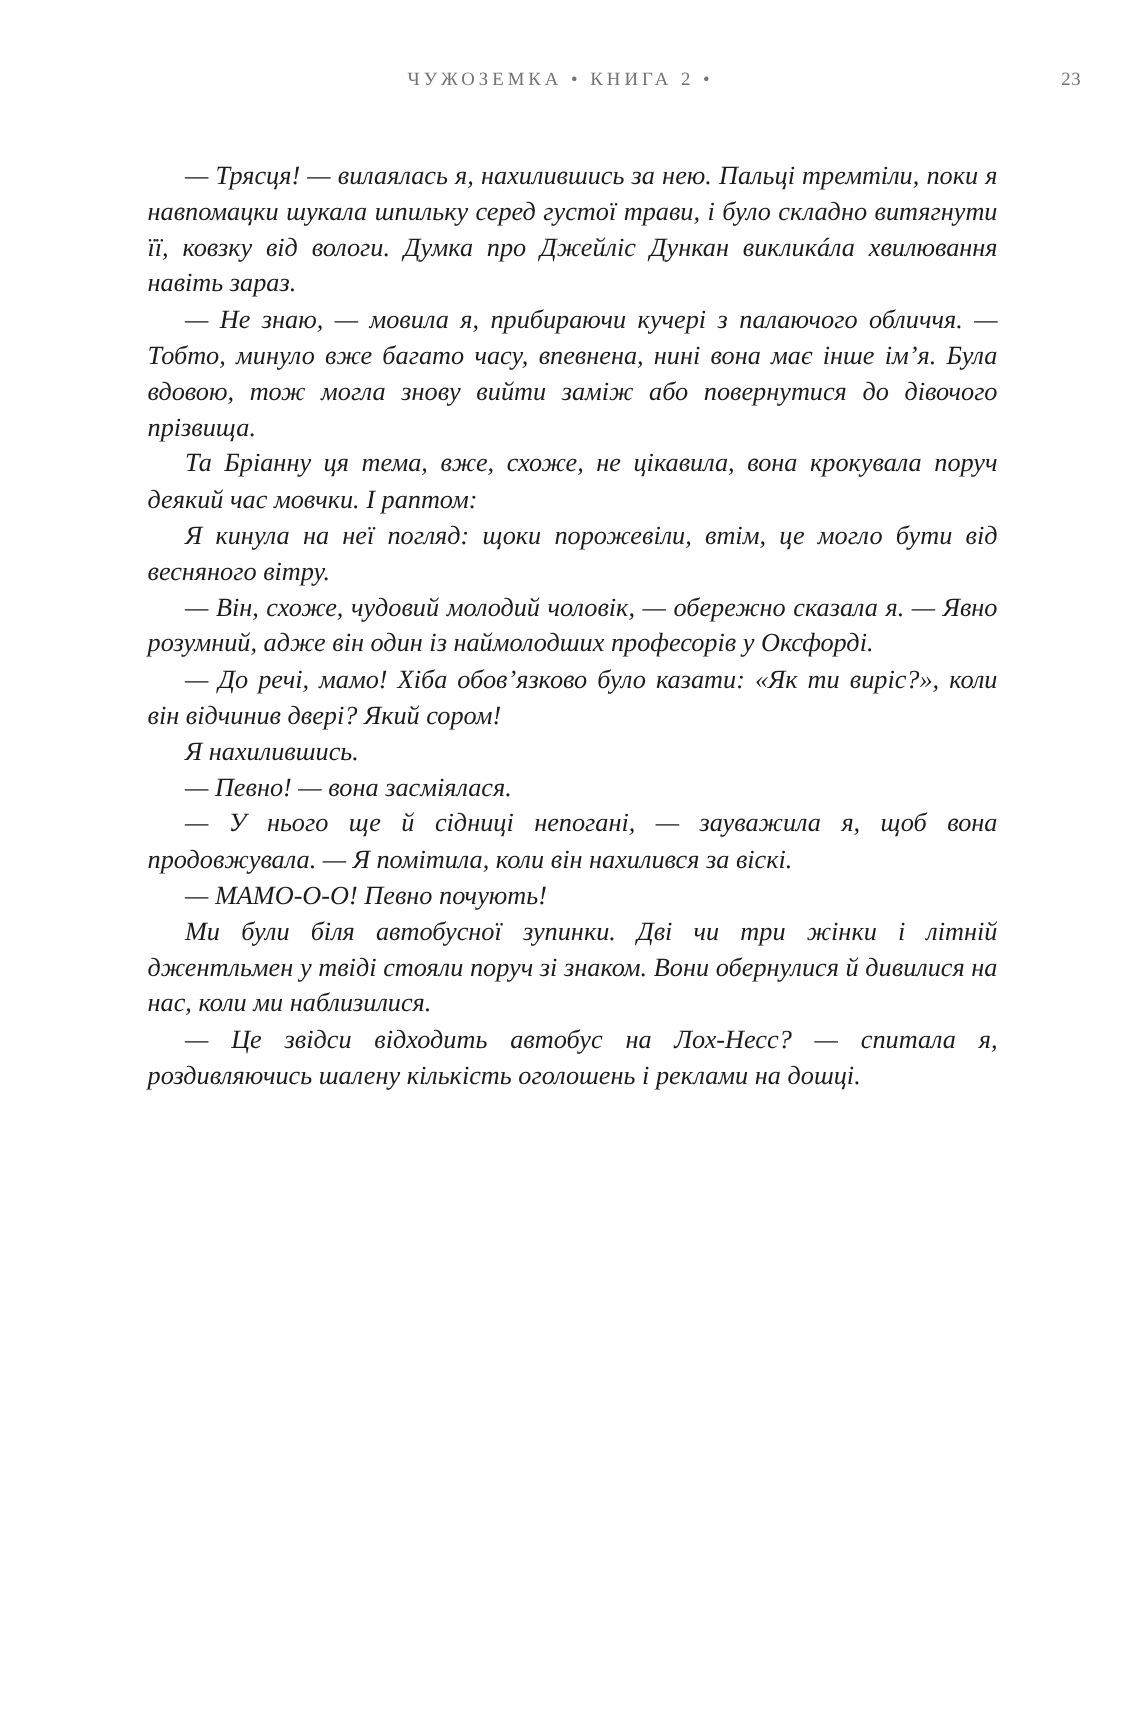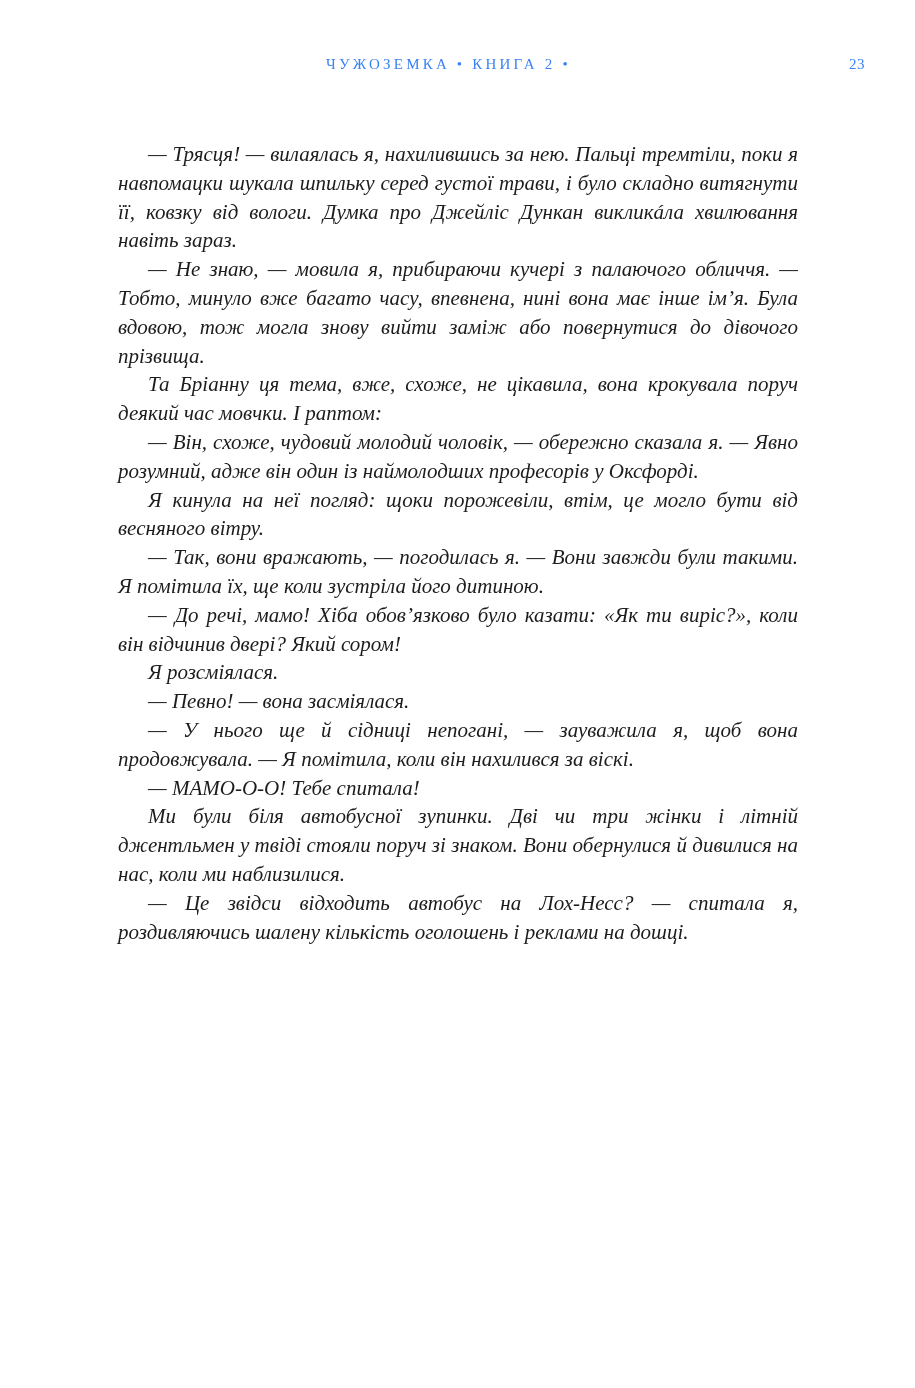--- a/index.html
+++ b/index.html
@@ -15,39 +15,39 @@
       color: #1a1a1a;
     }
     .running-head {
       position: absolute;
       top: 56px;
       left: 0;
       width: 915px;
       height: 24px;
       font-family: "Liberation Serif", "DejaVu Serif", serif;
       font-size: 15px;
-      color: #3b82f6;
+      color: #737373;
     }
     .running-title {
       position: absolute;
       left: 326px;
       top: 0;
       letter-spacing: 3.2px;
       white-space: nowrap;
     }
     .page-number {
       position: absolute;
       right: 50px;
       top: 0;
       letter-spacing: 0.5px;
       font-family: Liberation Serif, serif;
     }
     .text-block {
       position: absolute;
-      top: 140px;
+      top: 126px;
       left: 118px;
       width: 680px;
       font-family: "Liberation Serif", "DejaVu Serif", serif;
       font-style: italic;
       font-size: 21px;
       line-height: 28.8px;
       text-align: justify;
       hyphens: manual;
       color: #1c1c1c;
     }
@@ -61,23 +61,22 @@
 
 <div class="running-head">
   <span class="running-title">ЧУЖОЗЕМКА • КНИГА 2 •</span>
   <span class="page-number">23</span>
 </div>
 
 <div class="text-block">
   <p>— Трясця! — вилаялась я, нахилившись за нею. Пальці тремтіли, поки я навпомацки шукала шпильку серед густої трави, і було складно витягнути її, ковзку від вологи. Думка про Джейліс Дункан викликáла хвилювання навіть зараз.</p>
   <p>— Не знаю, — мовила я, прибираючи кучері з палаючого обличчя. — Тобто, минуло вже багато часу, впевнена, нині вона має інше ім’я. Була вдовою, тож могла знову вийти заміж або повернутися до дівочого прізвища.</p>
   <p>Та Бріанну ця тема, вже, схоже, не цікавила, вона крокувала поруч деякий час мовчки. І раптом:</p>
+  <p>Я кинула на неї погляд: щоки порожевіли, втім, це могло бути від весняного вітру.</p>
   <p>— Він, схоже, чудовий молодий чоловік, — обережно сказала я. — Явно розумний, адже він один із наймолодших професорів у Оксфорді.</p>
-  <p>Я кинула на неї погляд: щоки порожевіли, втім, це могло бути від весняного вітру.</p>
-  <p>— Так, вони вражають, — погодилась я. — Вони завжди були такими. Я помітила їх, ще коли зустріла його дитиною.</p>
   <p>— До речі, мамо! Хіба обов’язково було казати: «Як ти виріс?», коли він відчинив двері? Який сором!</p>
-  <p>Я розсміялася.</p>
+  <p>Я нахилившись.</p>
   <p>— Певно! — вона засміялася.</p>
   <p>— У нього ще й сідниці непогані, — зауважила я, щоб вона продовжувала. — Я помітила, коли він нахилився за віскі.</p>
-  <p>— МАМО-О-О! Тебе спитала!</p>
+  <p>— МАМО-О-О! Певно почують!</p>
   <p>Ми були біля автобусної зупинки. Дві чи три жінки і літній джентльмен у твіді стояли поруч зі знаком. Вони обернулися й дивилися на нас, коли ми наблизилися.</p>
   <p>— Це звідси відходить автобус на Лох-Несс? — спитала я, роздивляючись шалену кількість оголошень і реклами на дошці.</p>
 </div>
 
 </body></html>

